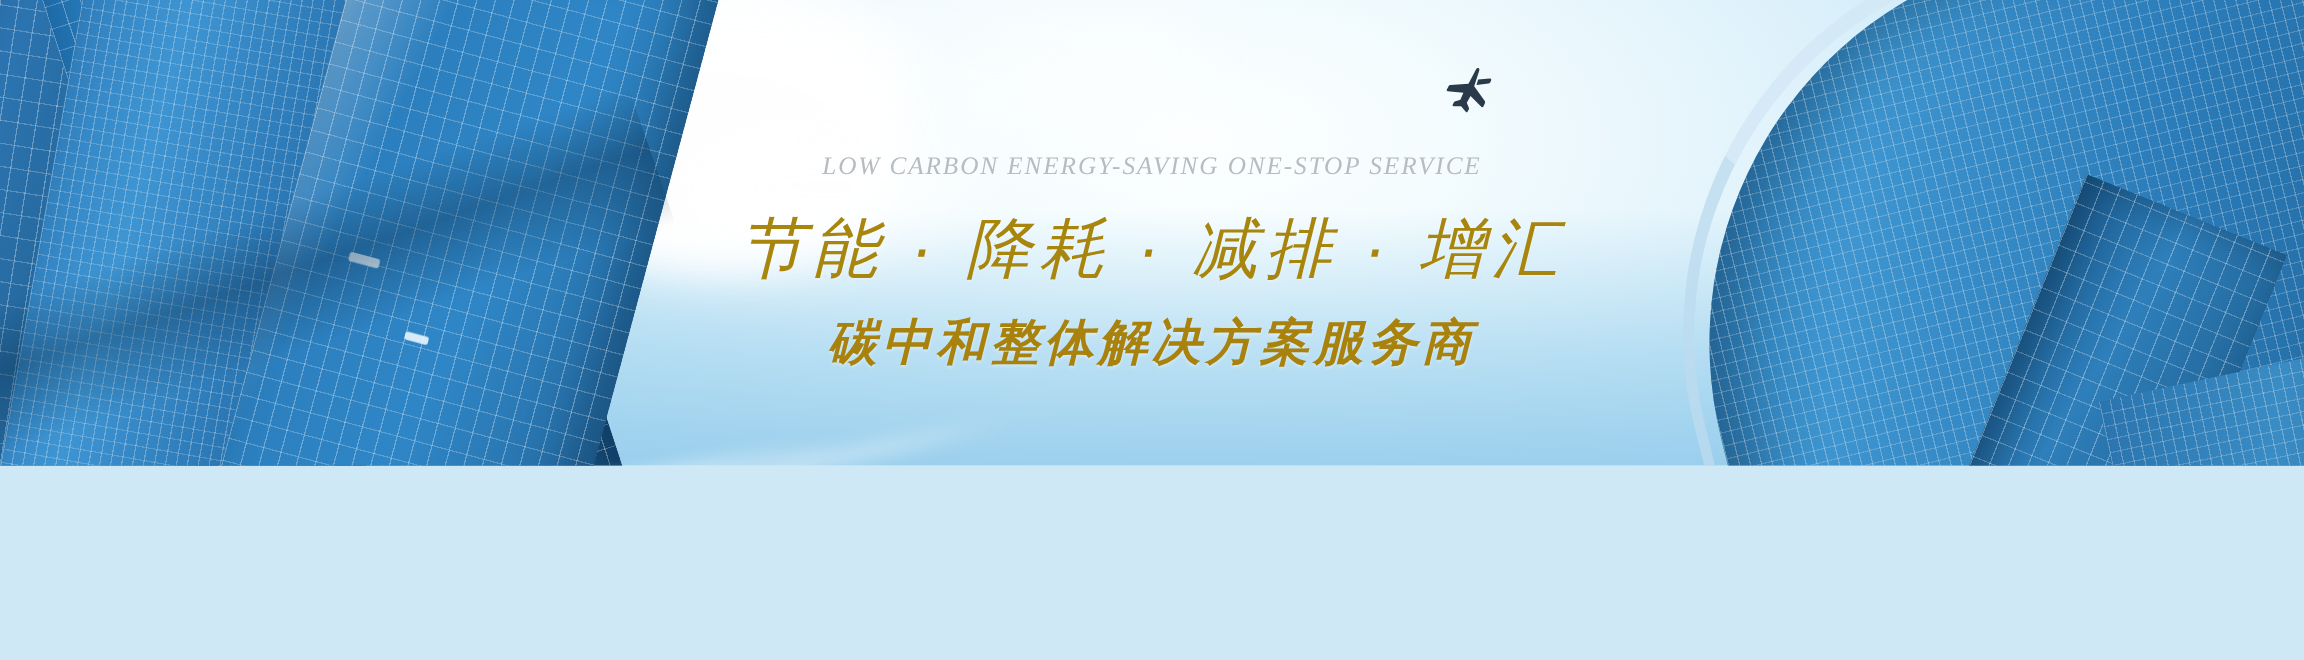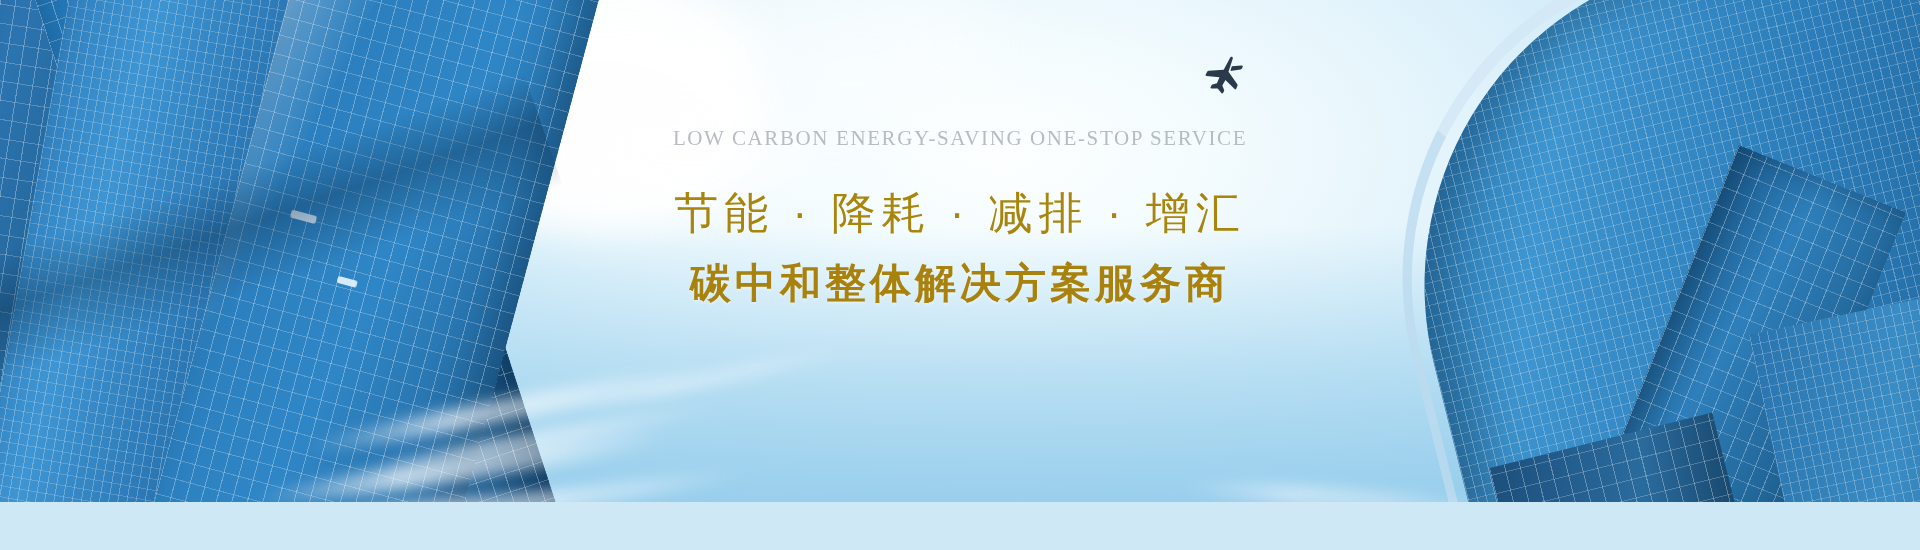--- a/index.html
+++ b/index.html
@@ -7,22 +7,23 @@
   html, body {
     width:1920px; height:550px;
     overflow:hidden;
     background:#cfe8f6;
     font-family:"Liberation Sans", sans-serif;
   }
 
   .banner {
     position:relative;
     width:1920px;
-    height:502px;
+    height:388px;
     overflow:hidden;
+    font-style:italic;
   }
 
   
   .sky {
     position:absolute; inset:0;
     background:
       radial-gradient(ellipse 1100px 560px at 52% 30%,
         #fdffff 0%, #f4fcfe 18%, #e6f5fc 38%, #d2ecf9 60%, #bfe2f4 80%, #b2dcf1 100%),
       linear-gradient(168deg, #cfeafa 0%, #d8f0fb 28%, #cbe8f8 55%, #a9d6ef 100%);
   }
@@ -172,23 +173,23 @@
   .eyebrow {
     font-family:"Liberation Serif", serif;
     font-size:21px;
     letter-spacing:1.6px;
     color:#b6bcc1;
     line-height:1.2;
     white-space:nowrap;
     text-shadow:0 1px 2px rgba(255,255,255,.55);
   }
   .subhead {
-    margin-top:34px;
+    margin-top:22px;
     font-family:"Liberation Sans", sans-serif;
-    font-size:44px;
+    font-size:55px;
     letter-spacing:6px;
     color:#a8860d;
     line-height:1.25;
     white-space:nowrap;
     text-shadow:0 1px 2px rgba(255,255,255,.35);
   }
   .headline {
     margin-top:18px;
     font-family:"Liberation Sans", sans-serif;
     font-weight:bold;

